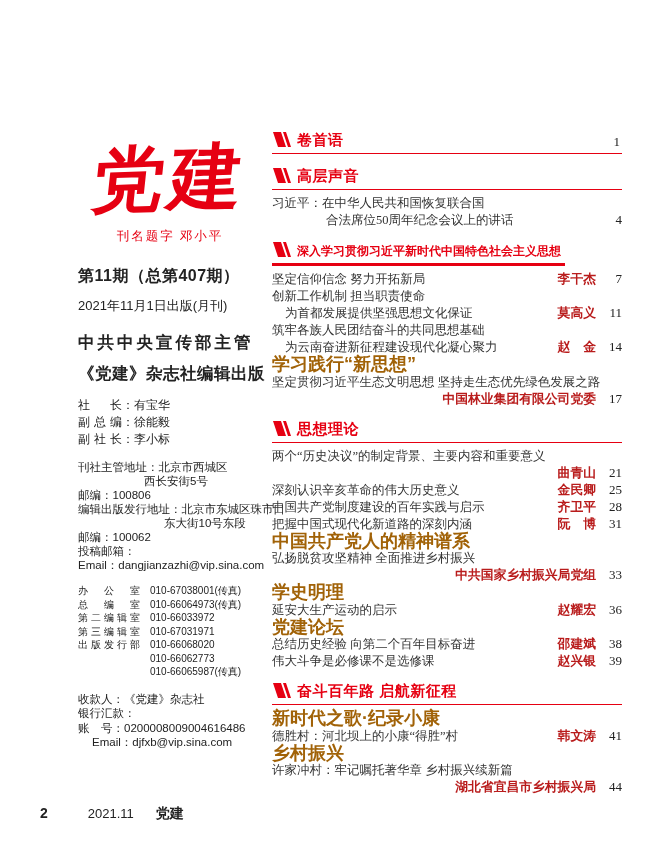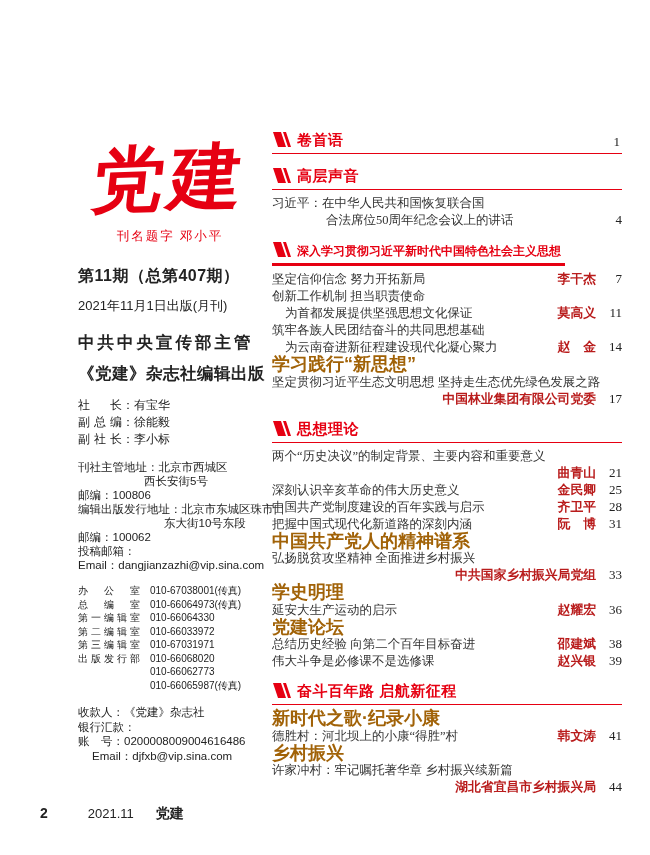--- a/index.html
+++ b/index.html
@@ -120,24 +120,20 @@
     <div class="phone-list">
         <div class="phone-row">
           <span class="phone-dept">办公室</span>
           <span>010-67038001(传真)</span>
         </div>
         <div class="phone-row">
           <span class="phone-dept">总编室</span>
           <span>010-66064973(传真)</span>
         </div>
         <div class="phone-row">
-          <span class="phone-dept">第一编辑室</span>
-          <span>010-66064330</span>
-        </div>
-        <div class="phone-row">
           <span class="phone-dept">第二编辑室</span>
           <span>010-66033972</span>
         </div>
         <div class="phone-row">
           <span class="phone-dept">第三编辑室</span>
           <span>010-67031971</span>
         </div>
         <div class="phone-row">
           <span class="phone-dept">出版发行部</span>
           <span>010-66068020</span>

